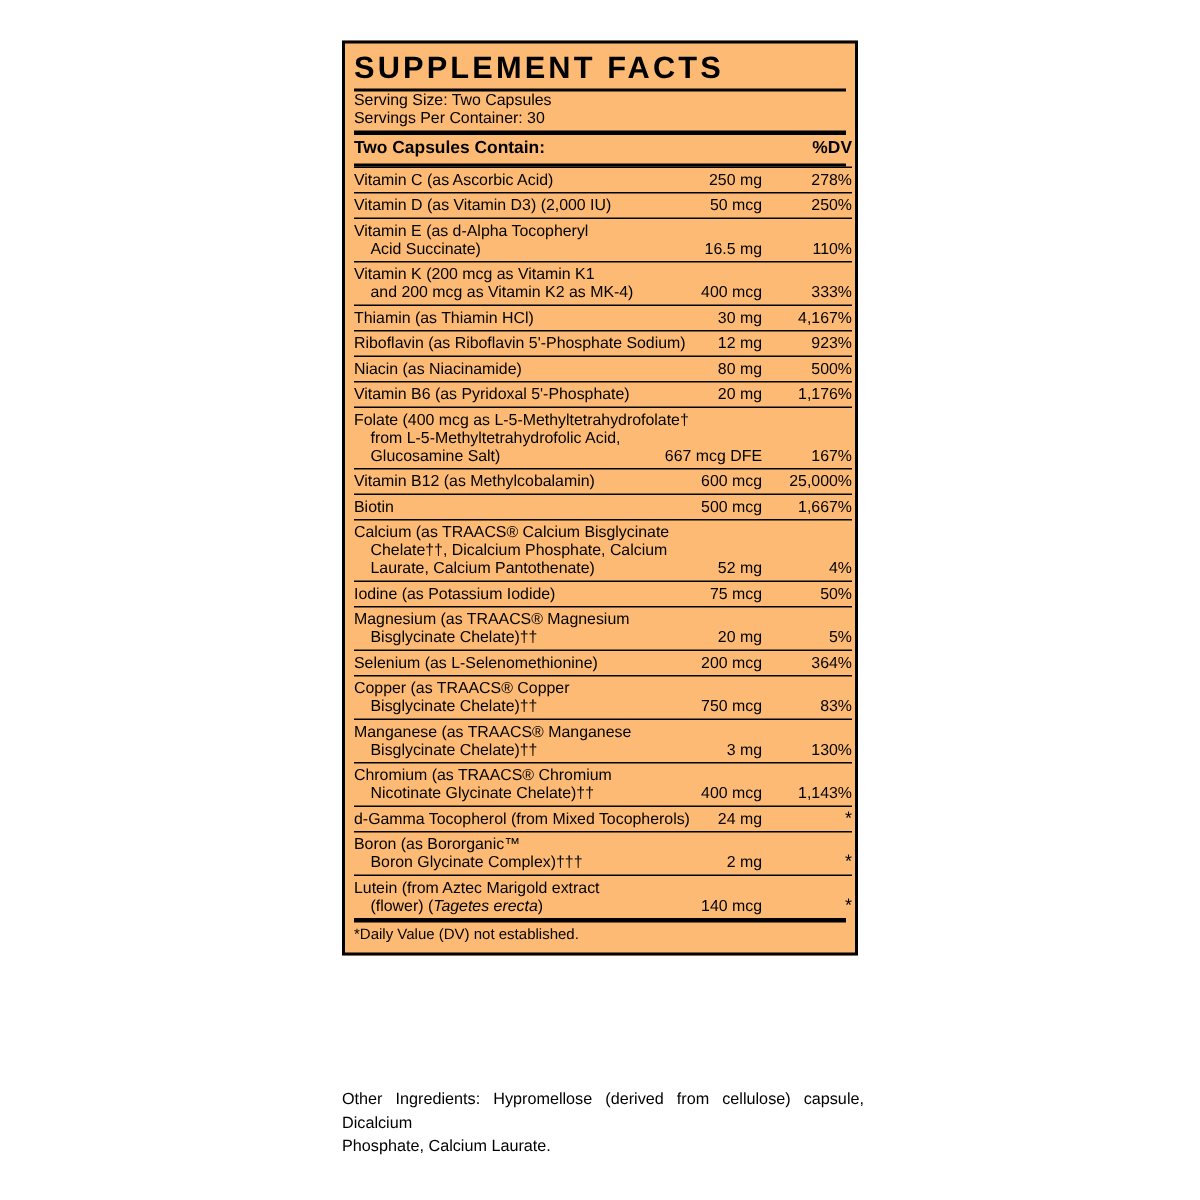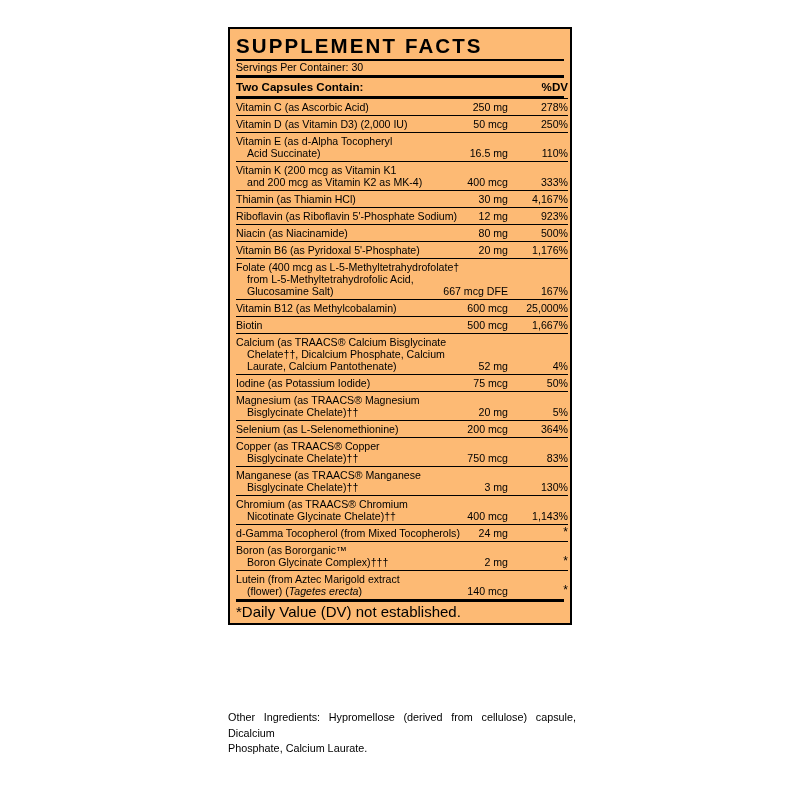--- a/index.html
+++ b/index.html
@@ -103,21 +103,21 @@
   .nm-line.ind { padding-left: 11px; }
   .ital { font-style: italic; }
 
   
   td.amt .push, td.dv .push { display: block; }
 
   .ast { font-size: 12px; line-height: 10px; }
 
   
   .footnote {
-    font-size: 15px;
+    font-size: 10px;
     line-height: 13px;
     padding-top: 2.5px;
     white-space: nowrap;
   }
 
   
   .other-ing {
     position: absolute;
     left: 228px;
     width: 348px;
@@ -131,20 +131,21 @@
 <body>
 
 <div id="label-root">
 
   <div class="panel">
 
     <div class="title">SUPPLEMENT FACTS</div>
 
     <div class="rule-medium"></div>
 
+    <div class="serving-line">Serving Size: Two Capsules</div>
     <div class="serving-line">Servings Per Container: 30</div>
 
     <div class="spacer-2"></div>
     <div class="rule-thick"></div>
 
     <table class="facts">
       <colgroup>
         <col class="c-name">
           <col class="c-amt">
           <col class="c-dv">
@@ -412,18 +413,18 @@
           </tr>
         </tbody>
     </table>
 
     <div class="rule-thick"></div>
 
     <div class="footnote">*Daily Value (DV) not established.</div>
 
   </div>
 
-  <div class="other-ing" id="other-ingredients" style="top: 710px;">
+  <div class="other-ing" id="other-ingredients" style="top: 726px;">
     <div>Other Ingredients: Hypromellose (derived from cellulose) capsule, Dicalcium</div>
     <div class="lastline">Phosphate, Calcium Laurate.</div>
   </div>
 
 </div>
 
 </body></html>

